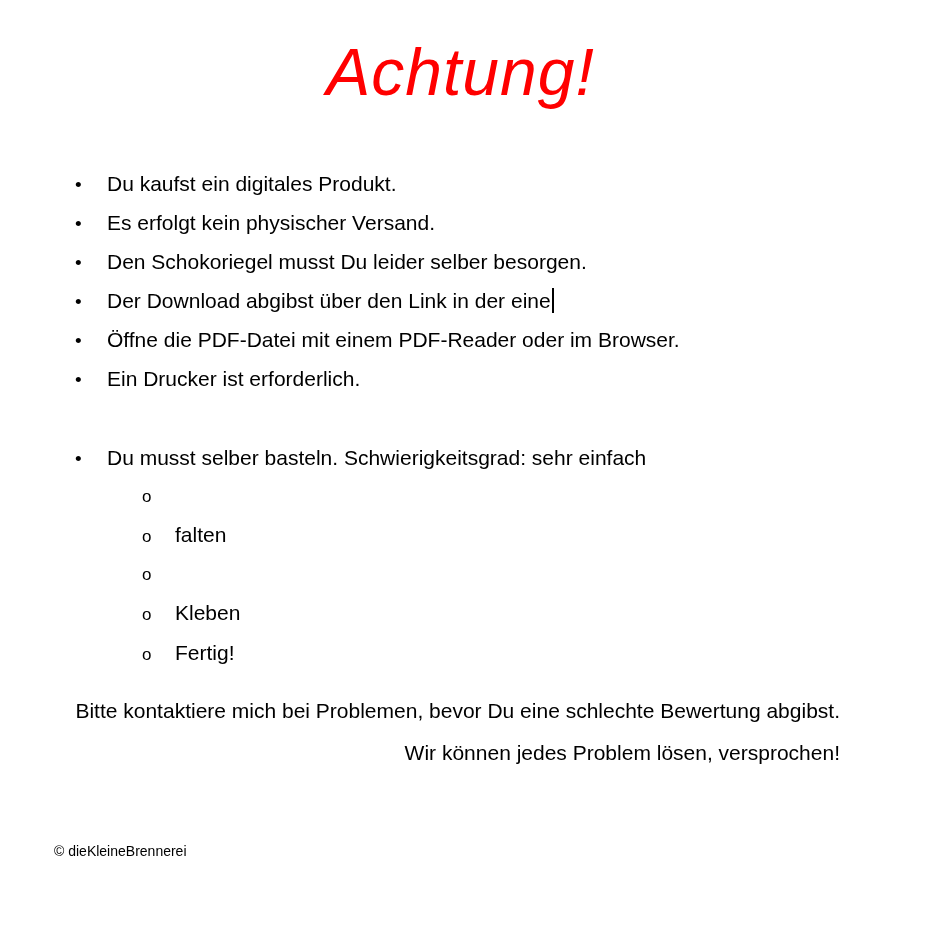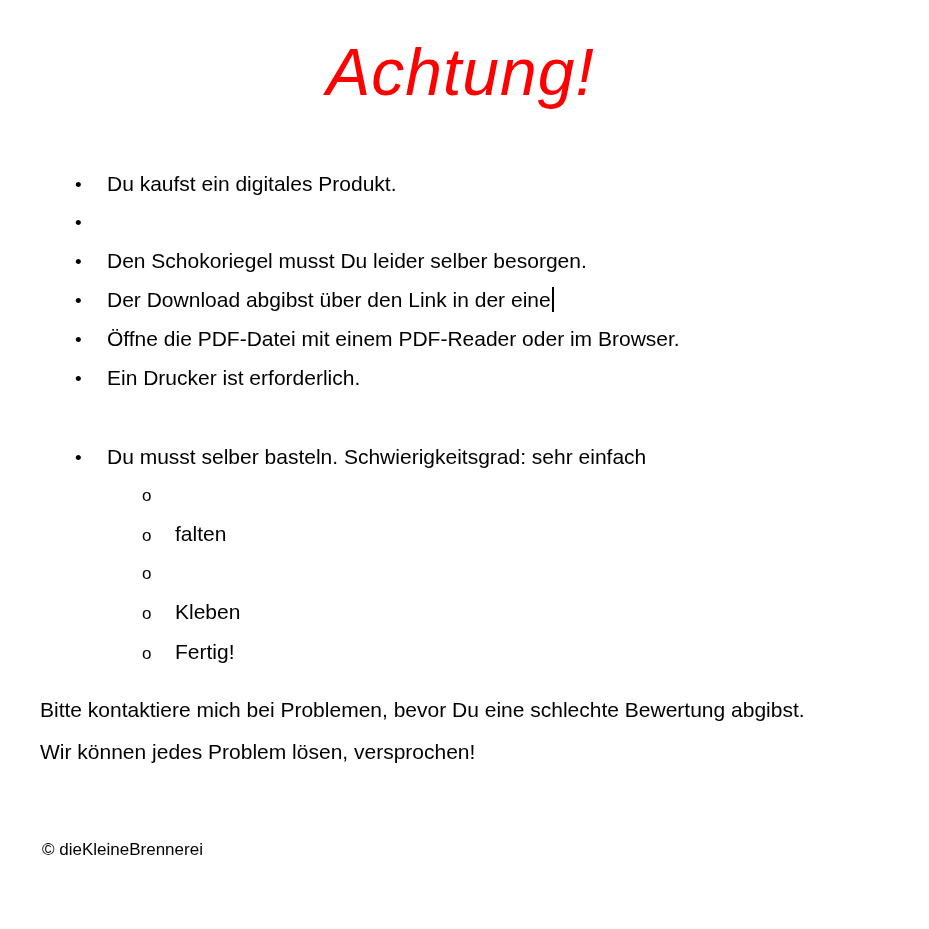--- a/index.html
+++ b/index.html
@@ -52,41 +52,43 @@
     height: 25px;
     background: #000;
     vertical-align: -5px;
     margin-left: 1px;
   }
   .note {
     margin: 16px 0 0 40px;
     width: 800px;
     font-size: 21px;
     line-height: 42px;
+    text-align: right;
   }
   .copyright {
-    margin: 62px 0 0 42px;
-    font-size: 17px;
+    margin: 62px 0 0 54px;
+    font-size: 14px;
     line-height: 30px;
   }
 </style>
 </head>
 <body style="color: rgb(0, 0, 0);">
 
 <main class="doc" style="background: rgb(255, 255, 255);">
 
   <h1 class="title" style="color: rgb(255, 0, 0);">Achtung!</h1>
 
   <ul class="bullet-list">
       <li class="li level1">
         <span class="marker">•</span>
         <span class="text"><span>Du kaufst ein </span><span class="b">digitales</span><span> Produkt.</span></span>
       </li>
       <li class="li level1">
         <span class="marker">•</span>
+        <span class="text"><span>Es erfolgt </span><span class="b">kein physischer</span><span> Versand.</span></span>
       </li>
       <li class="li level1">
         <span class="marker">•</span>
         <span class="text"><span>Den Schokoriegel musst Du leider selber besorgen.</span></span>
       </li>
       <li class="li level1">
         <span class="marker">•</span>
         <span class="text"><span>Der </span><span class="b">Download</span><span> abgibst über den </span><span class="b">Link</span><span> in der eine</span><span class="caret"></span></span>
       </li>
       <li class="li level1">

